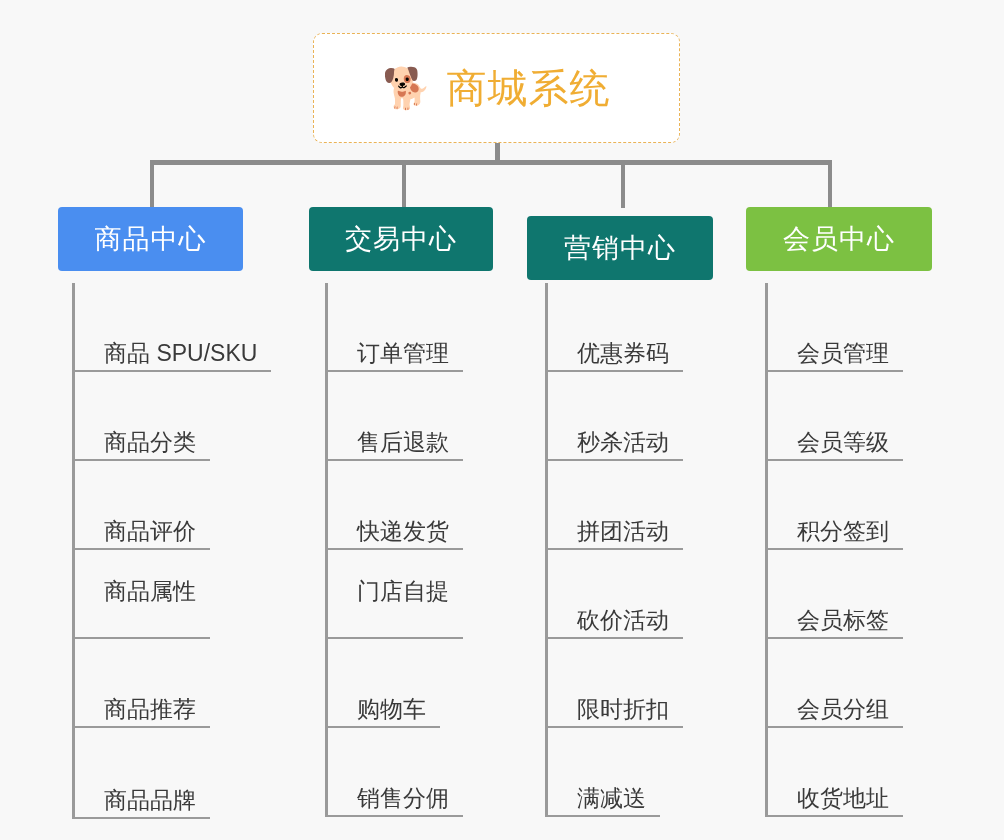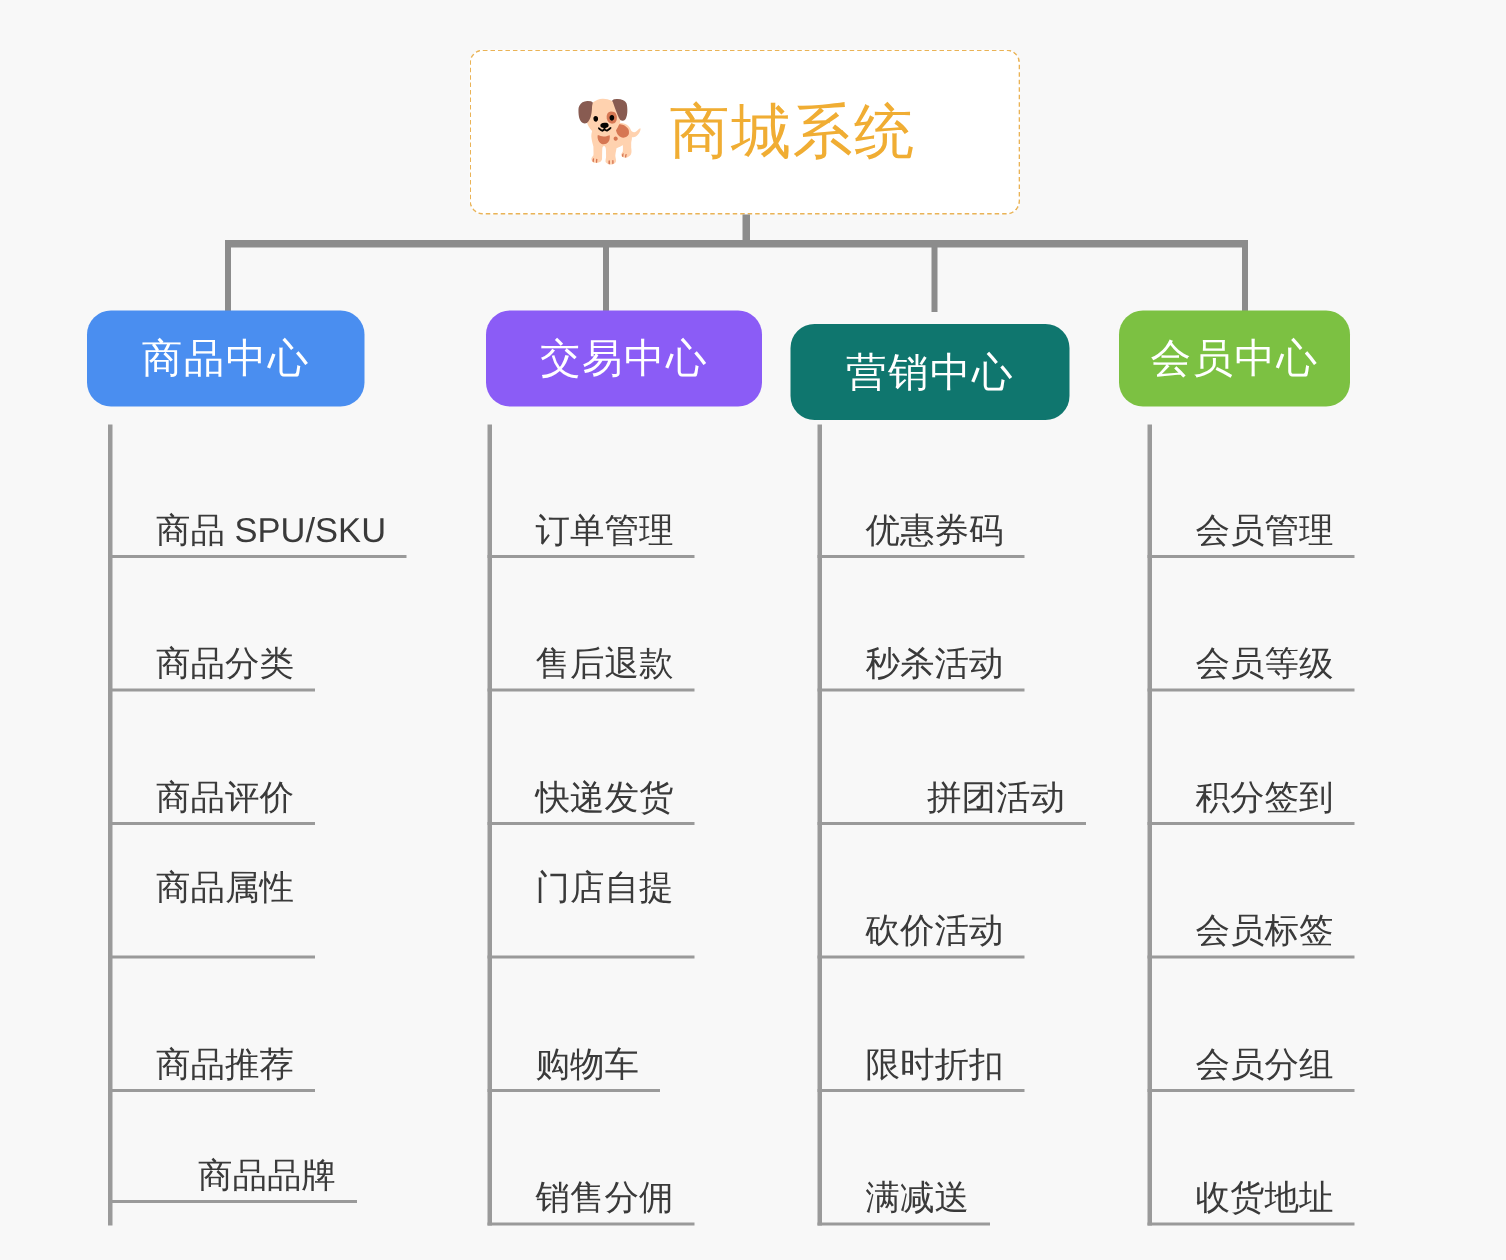--- a/index.html
+++ b/index.html
@@ -56,21 +56,21 @@
     background: #8c8c8c;
   }
   .conn-v { width: 4px; }
   .conn-h { height: 4px; }
 
   
   .cat-box {
     position: absolute;
     height: 64px;
     box-sizing: border-box;
-    border-radius: 16px;
+    border-radius: 4px;
     display: flex;
     align-items: center;
     justify-content: center;
     color: #ffffff;
     font-size: 27px;
     letter-spacing: 1px;
     white-space: nowrap;
   }
 
   
@@ -119,48 +119,48 @@
   <div class="conn conn-h" style="left:152px; top:160px; width:679px; height:5px;"></div>
 
   <div class="conn conn-v" style="left:150px; top:160px; height:48px;"></div>
   <div class="conn conn-v" style="left:402px; top:160px; height:48px;"></div>
   <div class="conn conn-v" style="left:621px; top:160px; height:48px;"></div>
   <div class="conn conn-v" style="left:828px; top:160px; height:48px;"></div>
 
   <div class="cat-box" style="left:58px; top:207px; width:185px; background:#4a8ef0;">
     <span>商品中心</span>
   </div>
-  <div class="cat-box" style="left:309px; top:207px; width:184px; background:#8b5cf6;margin-left:15px;">
+  <div class="cat-box" style="left:309px; top:207px; width:184px; background:#0f766e;">
     <span>交易中心</span>
   </div>
   <div class="cat-box" style="left:527px; top:216px; width:186px; background:#0f766e;">
     <span>营销中心</span>
   </div>
-  <div class="cat-box" style="left:746px; top:207px; width:154px; background:#7cc142;">
+  <div class="cat-box" style="left:746px; top:207px; width:186px; background:#7cc142;">
     <span>会员中心</span>
   </div>
 
   <div class="leaf-col" style="left:72px;">
     <div class="leaf-trunk" style="height:534px;"></div>
     <div class="leaf-item" style="top:0px;">
       <span class="leaf-label">商品 SPU/SKU</span>
     </div>
     <div class="leaf-item" style="top:89px;">
       <span class="leaf-label">商品分类</span>
     </div>
     <div class="leaf-item" style="top:178px;">
       <span class="leaf-label">商品评价</span>
     </div>
     <div class="leaf-item" style="top:267px;align-items:center;">
       <span class="leaf-label">商品属性</span>
     </div>
     <div class="leaf-item" style="top:356px;">
       <span class="leaf-label">商品推荐</span>
     </div>
-    <div class="leaf-item" style="top:430px;padding-left:28px;">
+    <div class="leaf-item" style="top:447px;">
       <span class="leaf-label">商品品牌</span>
     </div>
   </div>
 
   <div class="leaf-col" style="left:325px;">
     <div class="leaf-trunk" style="height:534px;"></div>
     <div class="leaf-item" style="top:0px;">
       <span class="leaf-label">订单管理</span>
     </div>
     <div class="leaf-item" style="top:89px;">
@@ -181,21 +181,21 @@
   </div>
 
   <div class="leaf-col" style="left:545px;">
     <div class="leaf-trunk" style="height:534px;"></div>
     <div class="leaf-item" style="top:0px;">
       <span class="leaf-label">优惠券码</span>
     </div>
     <div class="leaf-item" style="top:89px;">
       <span class="leaf-label">秒杀活动</span>
     </div>
-    <div class="leaf-item" style="top:178px;padding-left:41px;">
+    <div class="leaf-item" style="top:178px;">
       <span class="leaf-label">拼团活动</span>
     </div>
     <div class="leaf-item" style="top:267px;">
       <span class="leaf-label">砍价活动</span>
     </div>
     <div class="leaf-item" style="top:356px;">
       <span class="leaf-label">限时折扣</span>
     </div>
     <div class="leaf-item" style="top:445px;">
       <span class="leaf-label">满减送</span>

